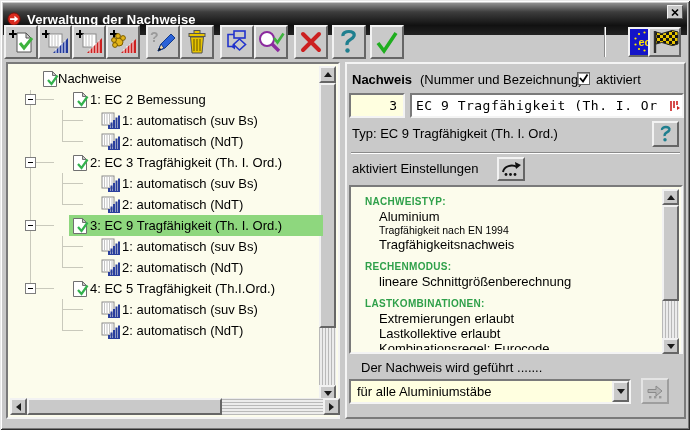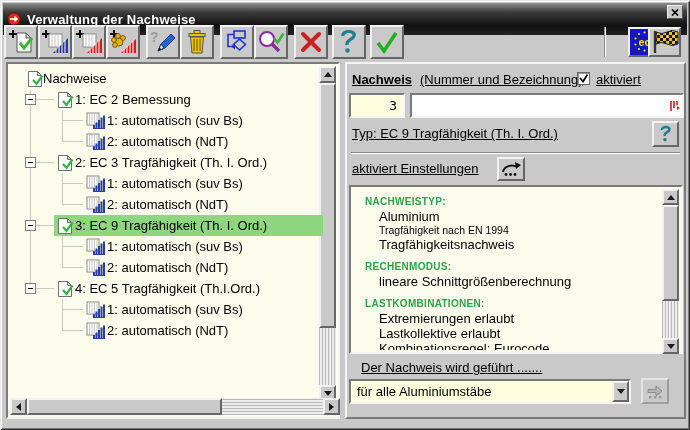--- a/index.html
+++ b/index.html
@@ -43,21 +43,21 @@
 
   
   .tree-panel { position:absolute; left:6px; top:62px; width:334px; height:357px;
     background:#fcfcec; }
   .tree-content { position:absolute; left:2px; top:2px; width:313px; height:336px; overflow:hidden; }
   .tl { position:absolute; background:#c9c9bc; z-index:0; }
   .tl.v { width:1px; } .tl.h { height:1px; }
   .expander { position:absolute; left:15px; width:11px; height:11px; background:#fff;
     border:1px solid #7e7e7e; z-index:2; }
   .expander::after { content:""; position:absolute; left:2px; top:4px; width:5px; height:1px; background:#000; }
-  .trow { position:absolute; left:1px; width:100%; height:21px; z-index:1;text-align:right; }
+  .trow { position:absolute; left:16px; width:100%; height:21px; z-index:1;text-align:right; }
   .trow .sel { position:absolute; left:43px; right:0; top:0; bottom:0; background:#8ed77e; }
   .ticon { position:absolute; top:2px; z-index:1; }
   .tlabel { position:absolute; top:0; line-height:21px; white-space:nowrap; z-index:1; }
 
   
   .sb-btn { position:absolute; background:#c9c9c9; border:2px solid;
     border-color:#f2f2f2 #666 #666 #f2f2f2; display:flex; align-items:center; justify-content:center; }
   .sb-thumb { position:absolute; background:#c9c9c9; border:2px solid;
     border-color:#f2f2f2 #666 #666 #f2f2f2; }
   .tri { width:0; height:0; border:4px solid transparent; }
@@ -66,21 +66,21 @@
   .tri.left { border-right:5px solid #1a1a1a; margin-left:-4px; }
   .tri.right{ border-left:5px solid #1a1a1a; margin-right:-4px; }
   .trough-v { background:repeating-linear-gradient(90deg,#b9b9b9 0 1px,#ececec 1px 3px); }
   .trough-h { background:repeating-linear-gradient(0deg,#b9b9b9 0 1px,#ececec 1px 3px); }
   .tree-vscroll { position:absolute; right:2px; top:2px; width:17px; height:336px; }
   .tree-hscroll { position:absolute; left:2px; bottom:2px; width:330px; height:17px; }
 
   
   .right-panel { position:absolute; left:345px; top:62px; width:341px; height:357px; background:#c9c9c9; }
   .rp { position:absolute; }
-  .lbl { line-height:16px; white-space:nowrap;text-decoration:underline; }
+  .lbl { line-height:16px; white-space:nowrap; }
   .bold { font-weight:bold; }
   .checkbox { display:inline-block; width:13px; height:13px; background:#fff;
     border:1px solid #666; box-shadow:inset 1px 1px 0 #9a9a9a; }
   .field { background:#ffffe0; }
   .field input { width:100%; height:100%; border:0; background:transparent; outline:none;
     font-family:"DejaVu Sans Mono", monospace; font-size:13px; padding:0 4px; }
   .field.white { background:#ffffff; }
   .num input { text-align:right; padding-right:6px; }
   .overflow-marker { position:absolute; right:2px; top:5px; }
   .hsep { position:absolute; height:2px; border-top:1px solid #8a8a8a; border-bottom:1px solid #fff; }
@@ -399,20 +399,21 @@
       <svg width="11" height="11" viewBox="0 0 11 11">
         <path d="M2 5 l3 3.5 4.5-7" stroke="#000" stroke-width="1.8" fill="none"></path>
       </svg>
     </span>
     <span class="rp lbl" style="left:249px;top:8px">aktiviert</span>
 
     <div class="rp sunken field num" style="left:2px;top:29px;width:56px;height:25px">
       <input value="3" style="">
     </div>
     <div class="rp sunken field white" style="left:63px;top:29px;width:274px;height:25px">
+      <input style="letter-spacing: 0.5px; padding-right: 14px;" value="EC 9 Tragfähigkeit (Th. I. Or">
       <svg class="overflow-marker" width="10" height="12" viewBox="0 0 10 12">
         <path d="M1 1 v10 M4 1 v7 M7 1 v4" stroke="#cc2020" stroke-width="1.6"></path>
         <path d="M7 9 l3 2 -3 2 z" fill="#cc2020" transform="translate(0,-3)"></path>
       </svg>
     </div>
 
     <span class="rp lbl" style="left:5px;top:62px">Typ: EC 9 Tragfähigkeit (Th. I. Ord.)</span>
     <div class="mini-btn" style="left:305px;top:57px;width:27px;height:26px">
       <svg width="16" height="20" viewBox="0 0 24 26">
         <path d="M6 7 C5 1 19 1 17 7 C15.5 11.5 9 10 10 16" fill="none" stroke="#1f7f8f" stroke-width="3.6"></path>

